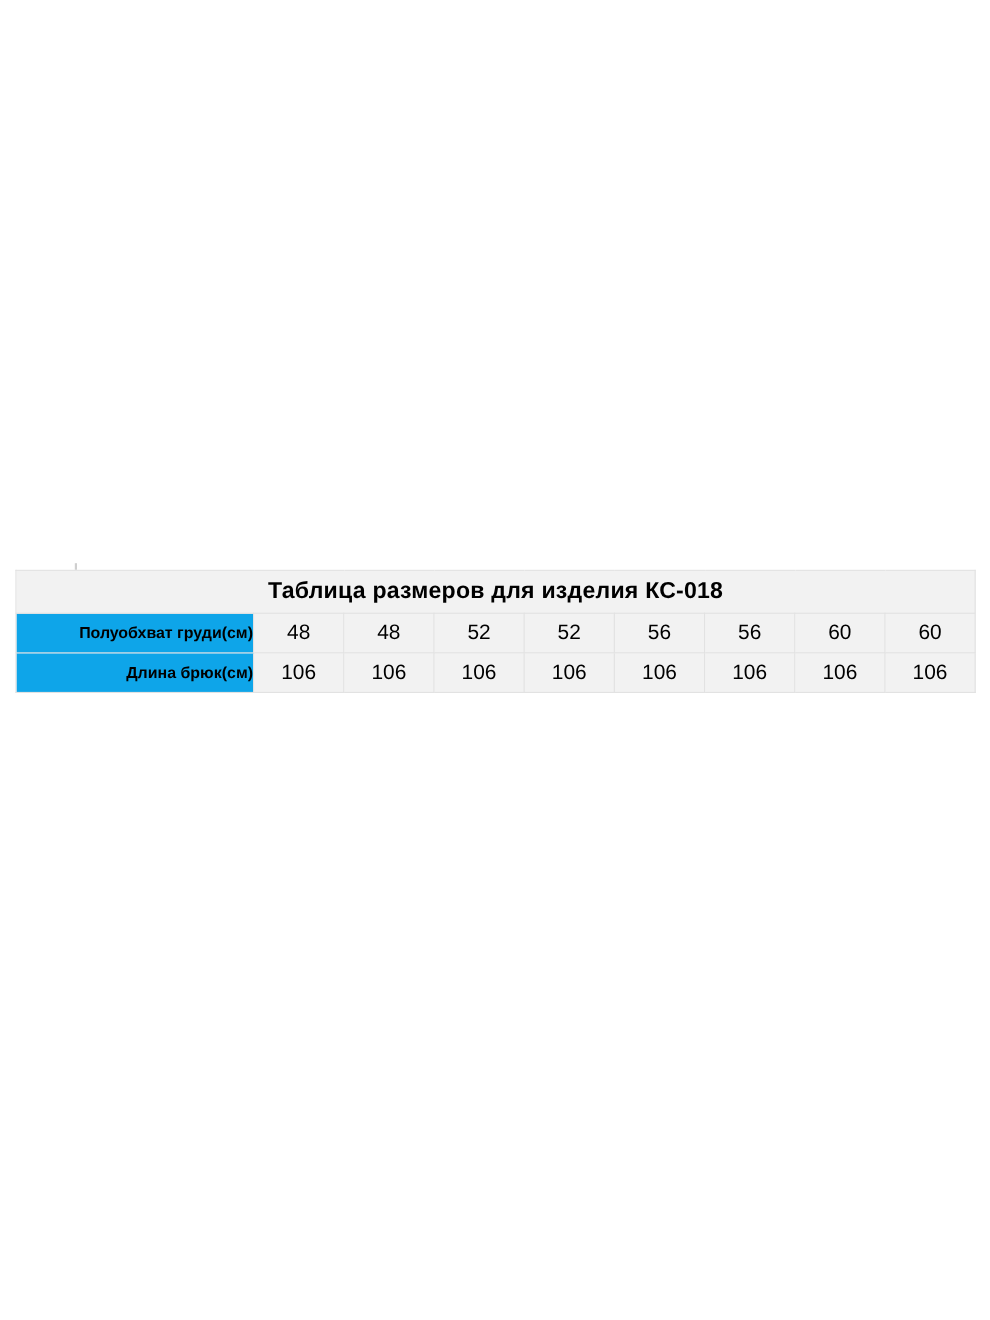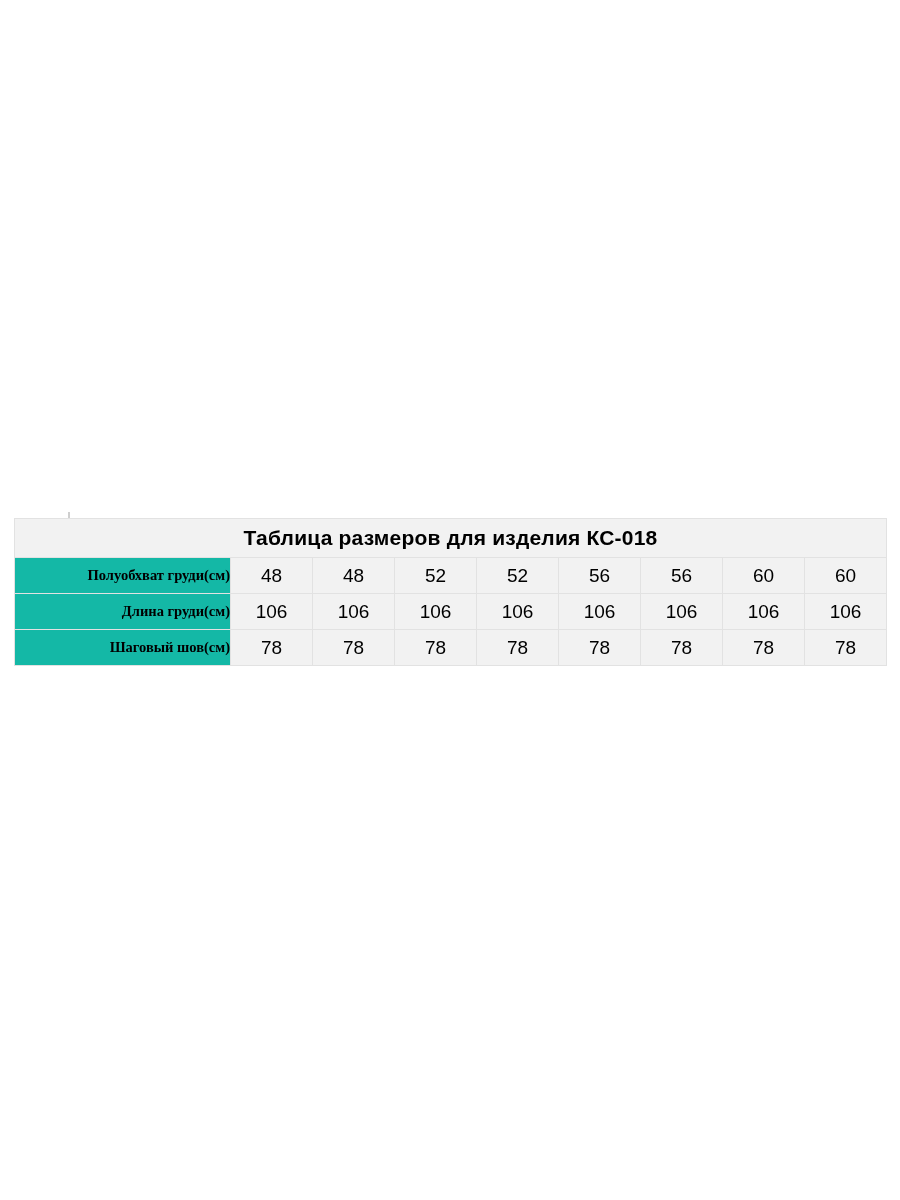--- a/index.html
+++ b/index.html
@@ -38,29 +38,28 @@
   .title-cell {
     background: #f2f2f2;
     text-align: center;
     font-size: 21px;
     font-weight: bold;
     color: #000000;
     height: 38px;
     letter-spacing: 0.2px;
   }
   .row-label {
-    background: #14b8a6;
+    background: #0ea5e9;
     text-align: right;
     font-size: 14.5px;
     font-weight: bold;
     color: #000000;
     padding-right: 8px;
     height: 35px;
     white-space: nowrap;
-    font-family: Liberation Serif, serif;
   }
   .header-label {
     background: #f2f2f2;
     text-align: right;
     font-size: 13px;
     font-weight: bold;
     color: #000000;
     padding-right: 8px;
     height: 33px;
     letter-spacing: 0.5px;
@@ -124,39 +123,28 @@
           <td class="value-cell">56</td>
           <td class="value-cell">56</td>
           <td class="value-cell">60</td>
           <td class="value-cell">60</td>
         </tr>
 
 
 
 
         <tr>
-          <td class="row-label">Длина груди(см)</td>
+          <td class="row-label">Длина брюк(см)</td>
           <td class="value-cell">106</td>
           <td class="value-cell">106</td>
           <td class="value-cell">106</td>
           <td class="value-cell">106</td>
           <td class="value-cell">106</td>
           <td class="value-cell">106</td>
           <td class="value-cell">106</td>
           <td class="value-cell">106</td>
         </tr>
 
-        <tr>
-          <td class="row-label">Шаговый шов(см)</td>
-          <td class="value-cell">78</td>
-          <td class="value-cell">78</td>
-          <td class="value-cell">78</td>
-          <td class="value-cell">78</td>
-          <td class="value-cell">78</td>
-          <td class="value-cell">78</td>
-          <td class="value-cell">78</td>
-          <td class="value-cell">78</td>
-        </tr>
       </tbody>
     </table>
   </div>
 
 </div>
 
 </body></html>

